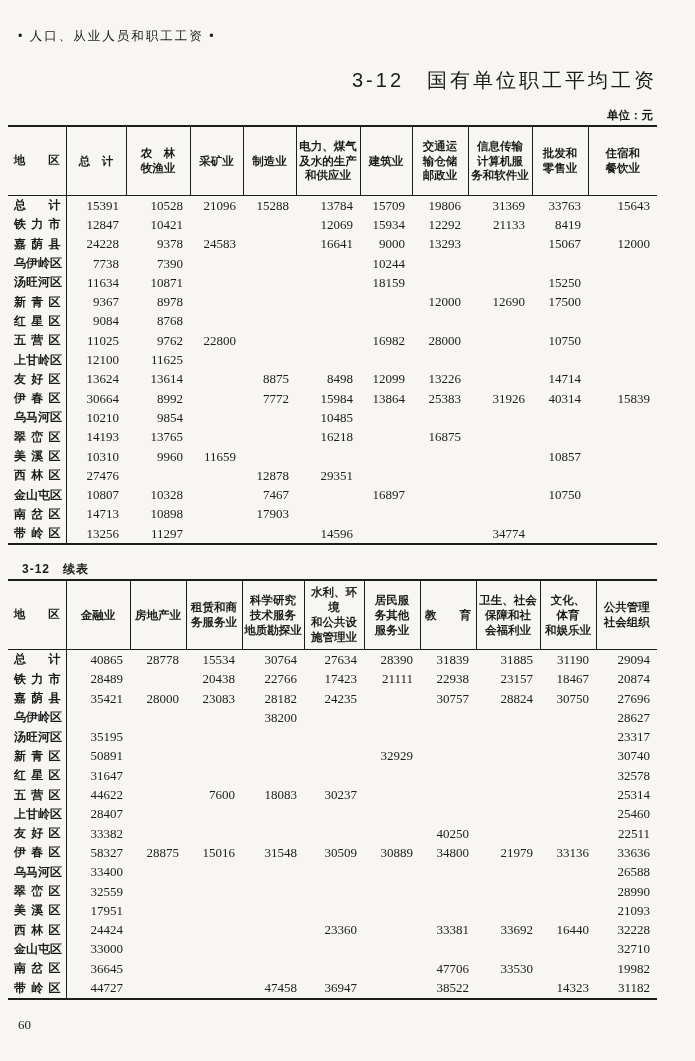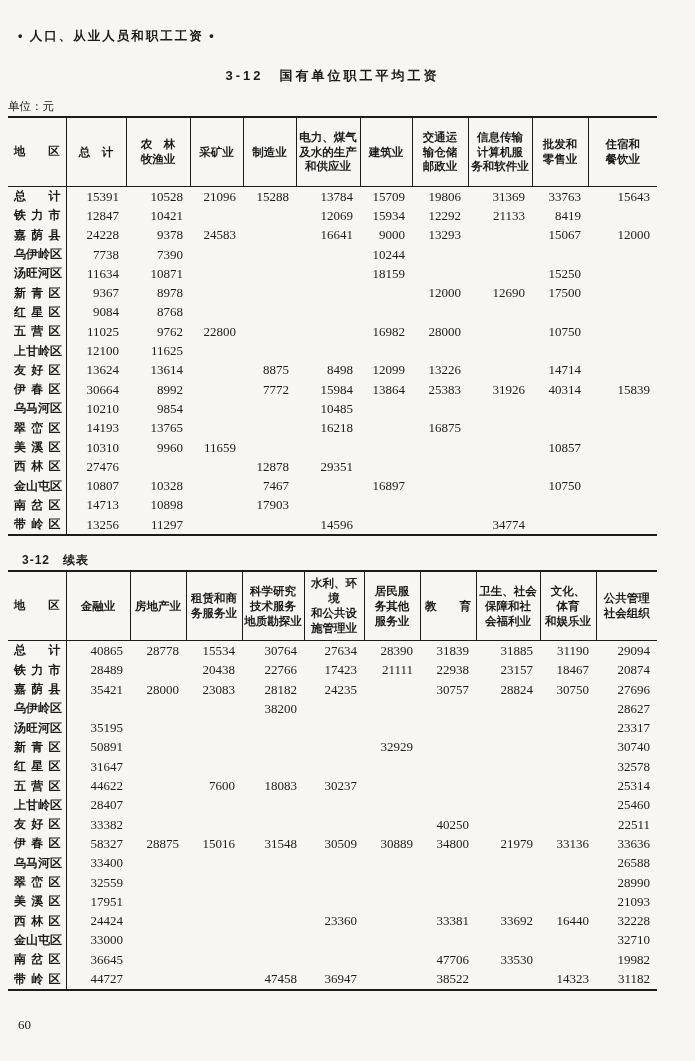--- a/index.html
+++ b/index.html
@@ -13,35 +13,35 @@
     position:relative;
     width:695px; height:1061px;
     margin:0 auto;
     background:#f7f6f2;
     box-sizing:border-box;
     padding:22px 38px 0 8px;
     overflow:hidden;
   }
   .running-head {
     font-size:12.5px;
-    font-weight:bold;
+    font-weight:normal;
     letter-spacing:2px;
     margin:6px 0 4px 10px;
   }
   .doc-title {
-    text-align:center;
-    font-size:13px;
-    font-weight:bold;
+    text-align:right;
+    font-size:20px;
+    font-weight:normal;
     letter-spacing:3px;
     margin:22px 0 0 0;
   }
   .unit-line {
-    text-align:left;
+    text-align:right;
     font-size:11.5px;
-    font-weight:normal;
+    font-weight:bold;
     margin:14px 4px 2px 0;
   }
   .cont-line {
     font-size:12px;
     font-weight:bold;
     letter-spacing:1px;
     margin:16px 0 1px 14px;
   }
   table.wage {
     width:649px;

